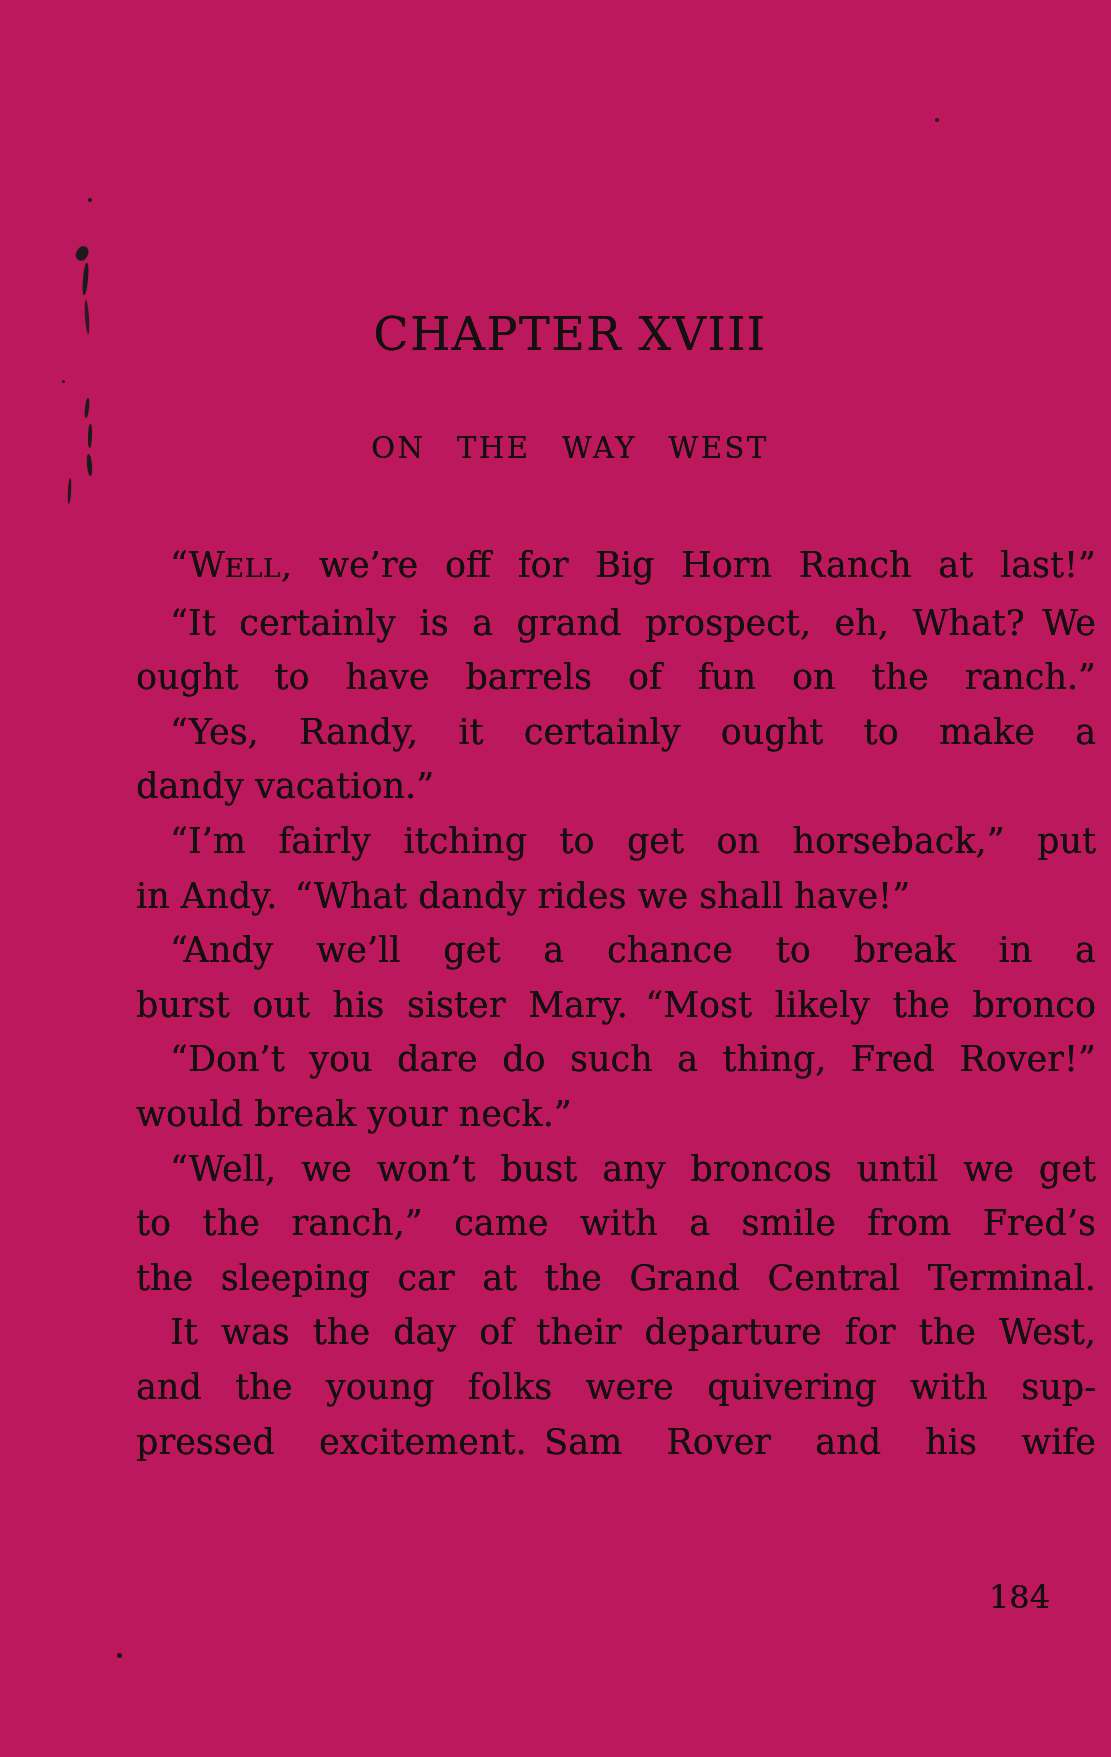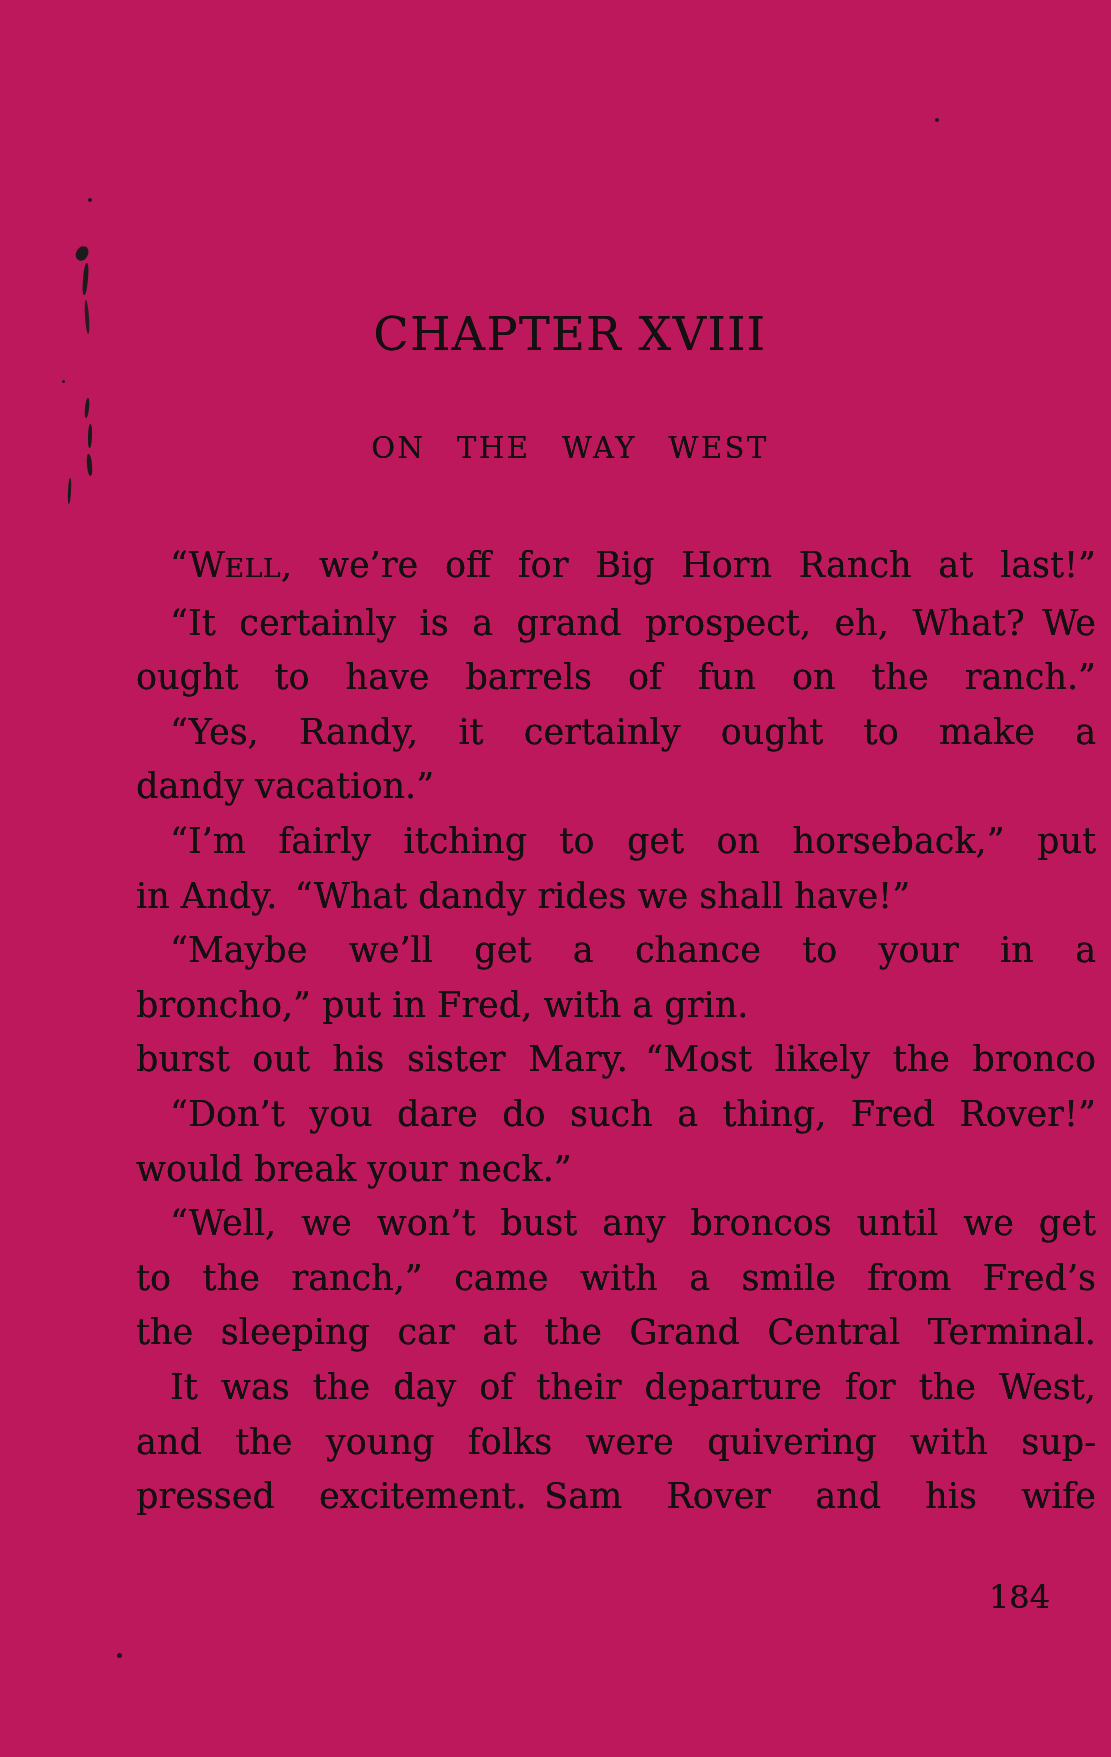--- a/index.html
+++ b/index.html
@@ -95,22 +95,21 @@
   <div class="section-title">ON THE WAY WEST</div>
 
   <div class="body-block">
     <div class="line ind"><span>“W</span><span class="sc">ELL</span><span>, we’re off for Big Horn Ranch at last!”</span></div>
     <div class="line ind">“It certainly is a grand prospect, eh, What? We</div>
     <div class="line">ought to have barrels of fun on the ranch.”</div>
     <div class="line ind">“Yes, Randy, it certainly ought to make a</div>
     <div class="line noj">dandy vacation.”</div>
     <div class="line ind">“I’m fairly itching to get on horseback,” put</div>
     <div class="line noj">in Andy. “What dandy rides we shall have!”</div>
-    <div class="line ind">“Maybe we’ll get a chance to your in a</div>
-    <div class="line noj">broncho,” put in Fred, with a grin.</div>
+    <div class="line ind">“Andy we’ll get a chance to break in a</div>
     <div class="line">burst out his sister Mary. “Most likely the bronco</div>
     <div class="line ind">“Don’t you dare do such a thing, Fred Rover!”</div>
     <div class="line noj">would break your neck.”</div>
     <div class="line ind">“Well, we won’t bust any broncos until we get</div>
     <div class="line">to the ranch,” came with a smile from Fred’s</div>
     <div class="line">the sleeping car at the Grand Central Terminal.</div>
     <div class="line ind">It was the day of their departure for the West,</div>
     <div class="line">and the young folks were quivering with sup-</div>
     <div class="line">pressed excitement. Sam Rover and his wife</div>
   </div>

